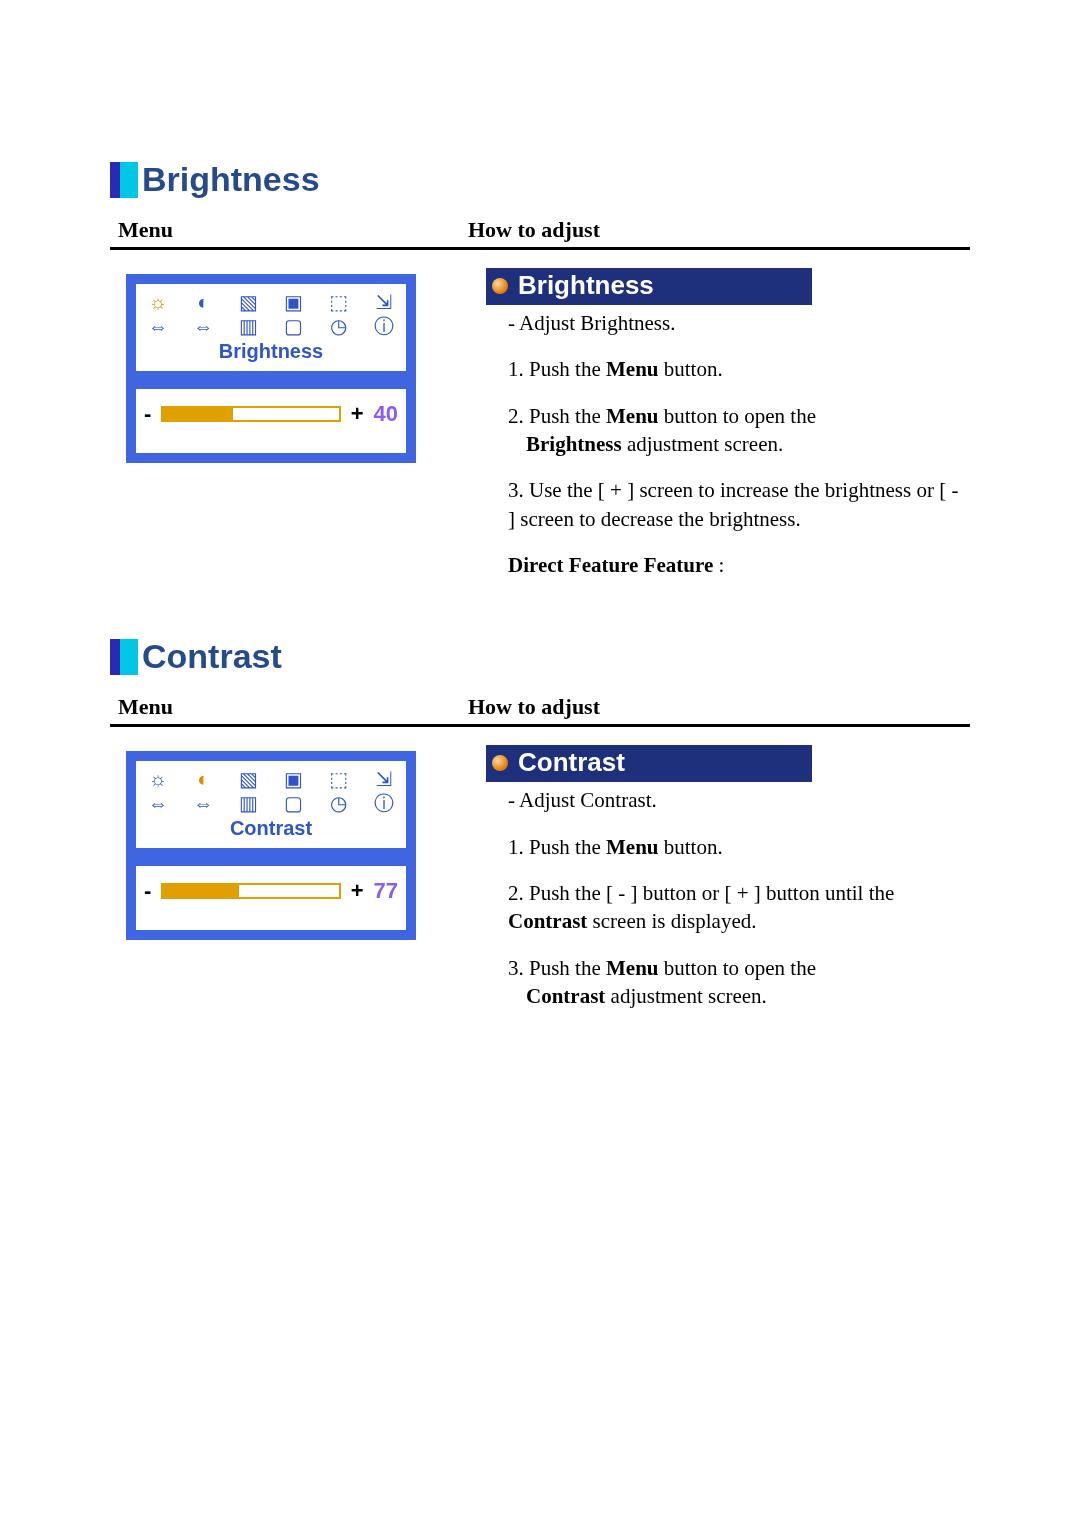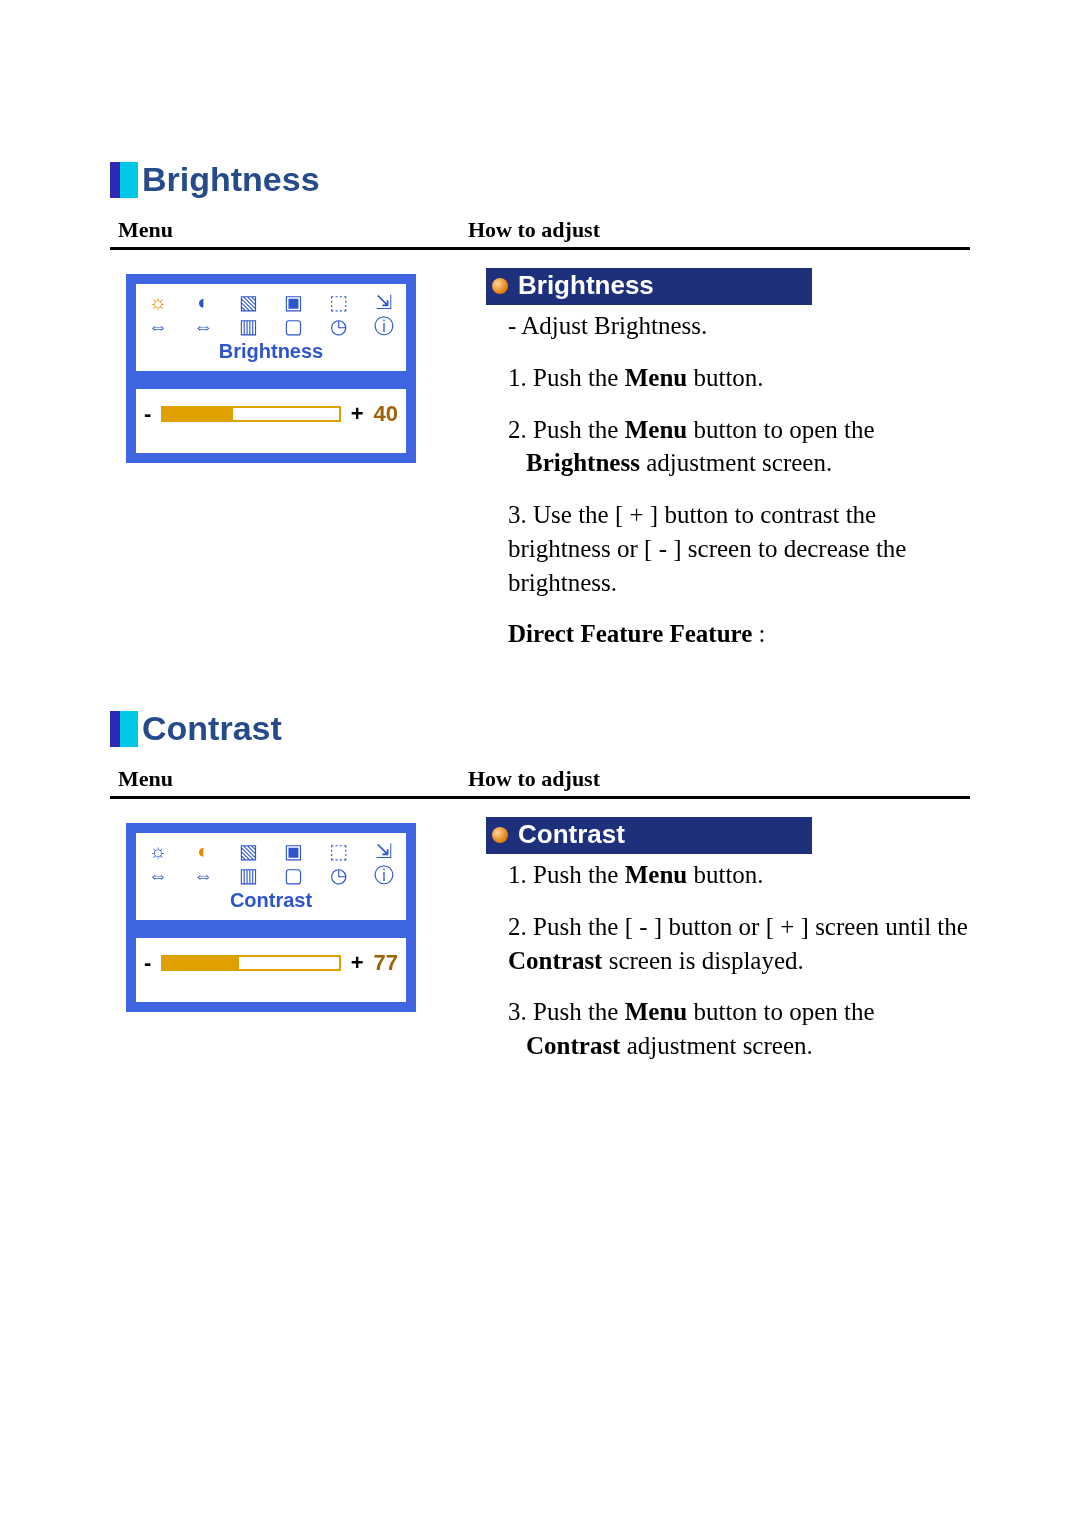--- a/index.html
+++ b/index.html
@@ -111,21 +111,21 @@
     height: 16px;
     border: 2px solid #e0a000;
     position: relative;
     box-sizing: border-box;
   }
   .osd .bar-fill {
     position: absolute;
     left: 0; top: 0; bottom: 0;
     background: #e0a000;
   }
-  .osd .val { color: #a16207; font-family: Arial, sans-serif; font-weight: bold; }
+  .osd .val { color: #8b5cf6; font-family: Arial, sans-serif; font-weight: bold; }
 
   
   .badge-head {
     display: flex;
     align-items: center;
     background: #1e2f7c;
     color: #fff;
     font-family: Arial, sans-serif;
     font-size: 26px;
     font-weight: bold;
@@ -134,21 +134,21 @@
     margin-bottom: 4px;
   }
   .badge-head .dot {
     width: 16px; height: 16px; border-radius: 50%;
     background: radial-gradient(circle at 35% 35%, #ffd6a0, #e07a00 70%);
     margin-right: 10px;
     flex-shrink: 0;
   }
   .steps {
     font-family: "Times New Roman", serif;
-    font-size: 25px;
+    font-size: 21px;
     line-height: 1.35;
     padding-left: 22px;
   }
   .steps p { margin: 0 0 18px 0; }
   .steps .ind { padding-left: 18px; margin-top: 8px; }
   .b { font-weight: bold; }
 </style>
 </head>
 <body>
 
@@ -207,21 +207,21 @@
       <div class="steps">
         <p>-  Adjust Brightness.</p>
         <p>
           <span>1. Push the </span><span class="b">Menu</span><span> button.</span>
         </p>
         <p>
           <span>2. Push the </span><span class="b">Menu</span><span>  button to open the </span><br>
           <span class="ind"><span class="b">Brightness</span><span> adjustment screen.</span></span>
         </p>
         <p>
-          <span>3. Use the </span><span>[ + ]</span><span>  button to contrast the brightness or </span><span>[ - ]</span><span> screen to decrease the brightness.</span>
+          <span>3. Use the </span><span>[ + ]</span><span>  screen to increase the brightness or </span><span>[ - ]</span><span> screen to decrease the brightness.</span>
         </p>
         <p>
           <span class="b">Direct Feature Feature</span><span> :</span><br>
         </p>
       </div>
     </div>
   </div>
 
   <div class="sec-head">
     <span class="tab-shape"></span>
@@ -267,25 +267,26 @@
         </div>
       </div>
     </div>
 
     <div class="right-col">
       <div class="badge-head">
         <span class="dot"></span>
         <span>Contrast</span>
       </div>
       <div class="steps">
+        <p>-  Adjust Contrast.</p>
         <p>
           <span>1. Push the </span><span class="b">Menu</span><span> button.</span>
         </p>
         <p>
-          <span>2. Push the </span><span>[ - ]</span><span>  button or </span><span>[ + ]</span><span>  screen until the </span><span class="b">Contrast</span><span> screen is displayed.</span>
+          <span>2. Push the </span><span>[ - ]</span><span>  button or </span><span>[ + ]</span><span>  button until the </span><span class="b">Contrast</span><span> screen is displayed.</span>
         </p>
         <p>
           <span>3. Push the </span><span class="b">Menu</span><span>  button to open the </span><br>
           <span class="ind"><span class="b">Contrast</span><span> adjustment screen.</span></span>
         </p>
       </div>
     </div>
   </div>
 
 </div>

